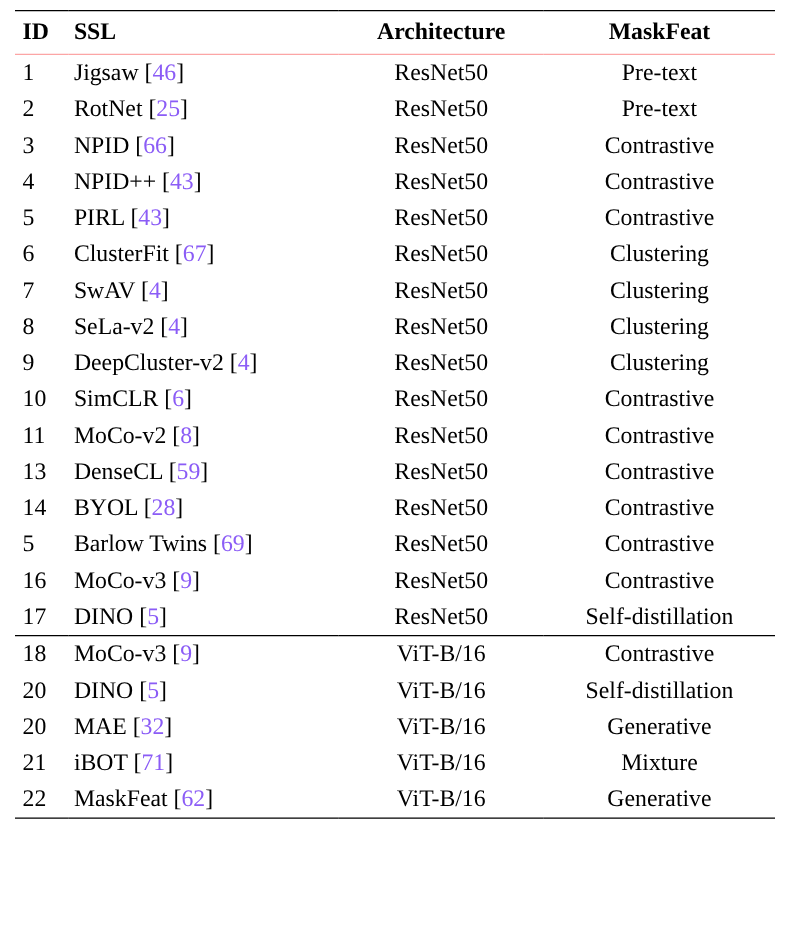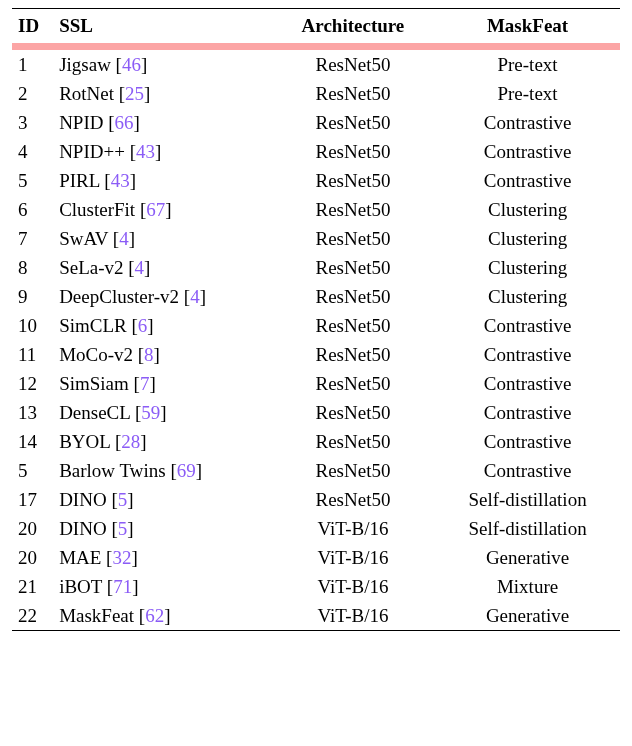--- a/index.html
+++ b/index.html
@@ -13,21 +13,21 @@
       background: #fff;
       color: #000;
       padding: 8px 12px;
     }
     table {
       width: 100%;
       border-collapse: collapse;
     }
     thead tr {
       border-top: 1.5px solid #000;
-      border-bottom: 7px solid #fca5a5;
+      border-bottom: 1px solid #fca5a5;
     }
     th {
       font-weight: bold;
       text-align: left;
       padding: 6px 4px;
     }
     th.center, td.center {
       text-align: center;
     }
     td {
@@ -133,48 +133,54 @@
         <td class="col-arch center">ResNet50</td>
         <td class="col-cat center">Contrastive</td>
       </tr>
       <tr>
         <td class="col-id">11</td>
         <td class="col-ssl ssl-cell"><span>MoCo-v2</span> [<span class="cite">8</span>]</td>
         <td class="col-arch center">ResNet50</td>
         <td class="col-cat center">Contrastive</td>
       </tr>
       <tr>
-        <td class="col-id">12</td>
-        <td class="col-ssl ssl-cell"><span>SimSiam</span> [<span class="cite">7</span>]</td>
-        <td class="col-arch center">ResNet50</td>
-        <td class="col-cat center">Contrastive</td>
-      </tr>
-      <tr>
         <td class="col-id">13</td>
         <td class="col-ssl ssl-cell"><span>DenseCL</span> [<span class="cite">59</span>]</td>
         <td class="col-arch center">ResNet50</td>
         <td class="col-cat center">Contrastive</td>
       </tr>
       <tr>
         <td class="col-id">14</td>
         <td class="col-ssl ssl-cell"><span>BYOL</span> [<span class="cite">28</span>]</td>
         <td class="col-arch center">ResNet50</td>
         <td class="col-cat center">Contrastive</td>
       </tr>
       <tr>
         <td class="col-id">5</td>
         <td class="col-ssl ssl-cell"><span>Barlow Twins</span> [<span class="cite">69</span>]</td>
         <td class="col-arch center">ResNet50</td>
         <td class="col-cat center">Contrastive</td>
       </tr>
       <tr>
+        <td class="col-id">16</td>
+        <td class="col-ssl ssl-cell"><span>MoCo-v3</span> [<span class="cite">9</span>]</td>
+        <td class="col-arch center">ResNet50</td>
+        <td class="col-cat center">Contrastive</td>
+      </tr>
+      <tr>
         <td class="col-id">17</td>
         <td class="col-ssl ssl-cell"><span>DINO</span> [<span class="cite">5</span>]</td>
         <td class="col-arch center">ResNet50</td>
         <td class="col-cat center">Self-distillation</td>
+      </tr>
+      <tr class="section-break">
+        <td class="col-id">18</td>
+        <td class="col-ssl ssl-cell"><span>MoCo-v3</span> [<span class="cite">9</span>]</td>
+        <td class="col-arch center">ViT-B/16</td>
+        <td class="col-cat center">Contrastive</td>
       </tr>
       <tr>
         <td class="col-id">20</td>
         <td class="col-ssl ssl-cell"><span>DINO</span> [<span class="cite">5</span>]</td>
         <td class="col-arch center">ViT-B/16</td>
         <td class="col-cat center">Self-distillation</td>
       </tr>
       <tr>
         <td class="col-id">20</td>
         <td class="col-ssl ssl-cell"><span>MAE</span> [<span class="cite">32</span>]</td>

